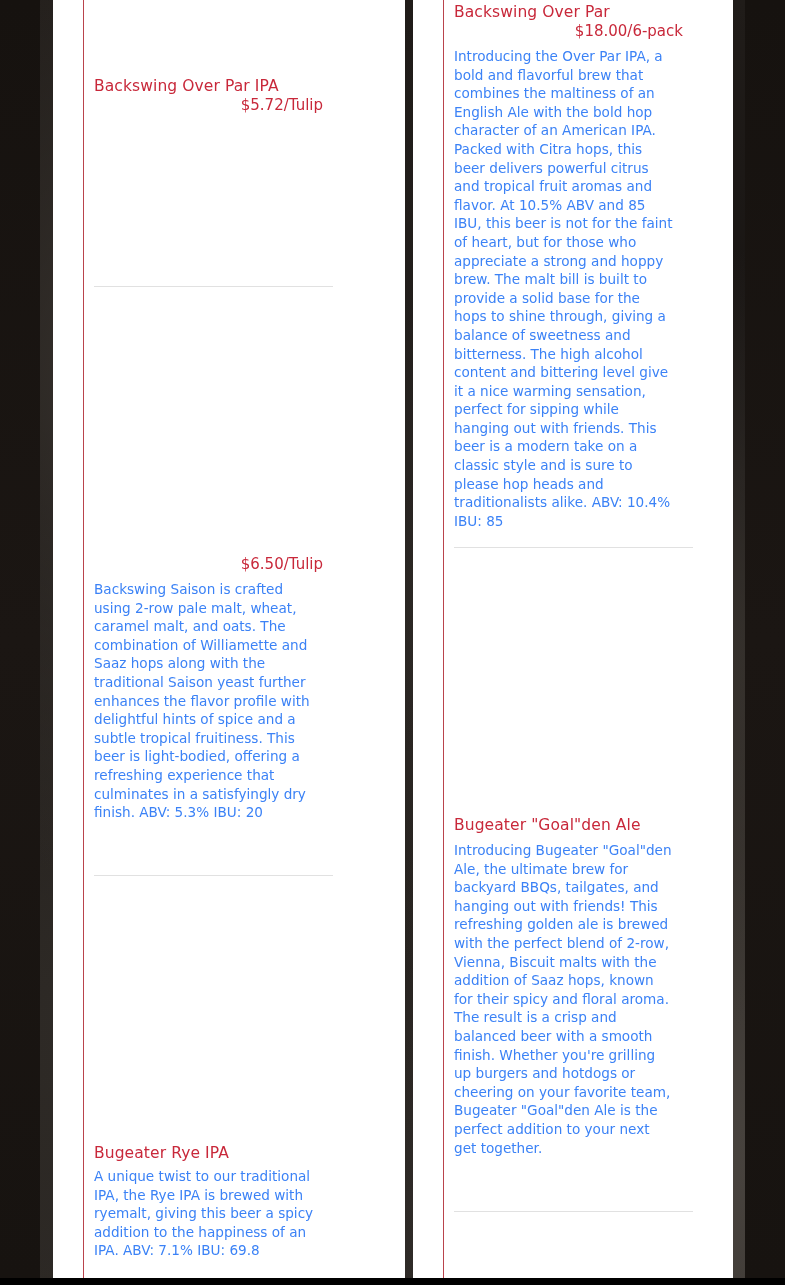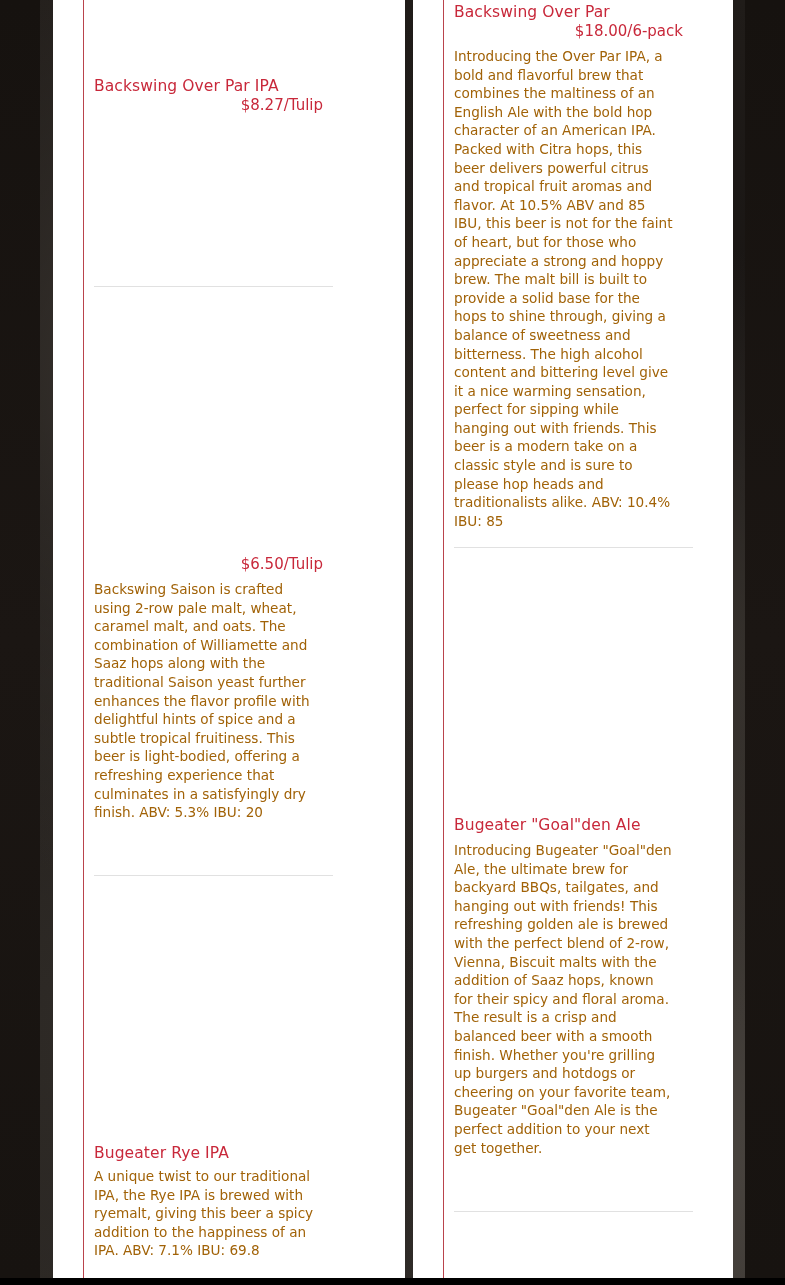--- a/index.html
+++ b/index.html
@@ -63,21 +63,21 @@
     }
     .item-price {
       color: #c8283a;
       font-size: 15px;
       line-height: 19px;
       width: 229px;
       text-align: right;
       white-space: nowrap;
     }
     .item-desc {
-      color: #a16207;
+      color: #3b82f6;
       font-size: 13.6px;
       line-height: 18.6px;
       margin-top: 6px;
       width: 222px;
     }
     .divider {
       position: absolute;
       left: 41px;
       width: 239px;
       height: 1px;
@@ -88,21 +88,21 @@
 <body>
 
 <div class="bg-stripe" style="left:0;"></div>
 <div class="bg-stripe" style="left:745px;"></div>
 
 <div class="column" style="left:53px;padding-left:32px;">
   <div class="rule"></div>
 
   <div class="item" style="top:77px;">
     <div class="item-title">Backswing Over Par IPA</div>
-    <div class="item-price">$8.27/Tulip</div>
+    <div class="item-price">$5.72/Tulip</div>
   </div>
   <div class="divider" style="top:286px;"></div>
 
   <div class="item" style="top:555px;">
     <div class="item-price">$6.50/Tulip</div>
     <div class="item-desc">Backswing Saison is crafted using 2-row pale malt, wheat, caramel malt, and oats. The combination of Williamette and Saaz hops along with the traditional Saison yeast further enhances the flavor profile with delightful hints of spice and a subtle tropical fruitiness. This beer is light-bodied, offering a refreshing experience that culminates in a satisfyingly dry finish. ABV: 5.3% IBU: 20</div>
   </div>
   <div class="divider" style="top:875px;"></div>
 
   <div class="item" style="top:1144px;">

